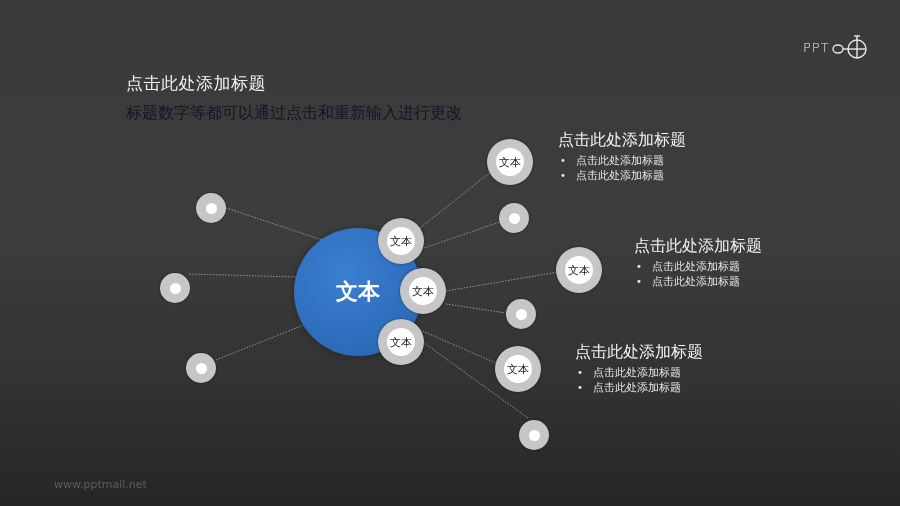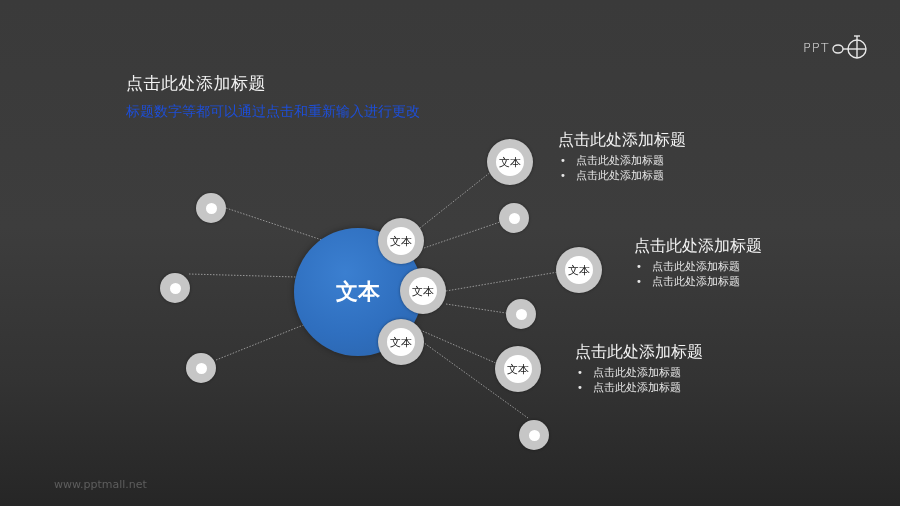--- a/index.html
+++ b/index.html
@@ -8,21 +8,21 @@
       background: linear-gradient(180deg, #3a3a3a 0%, #3d3d3d 45%, #333333 75%, #262626 100%);
       font-family: "DejaVu Sans", "Liberation Sans", sans-serif;
       color: #ffffff;
     }
     .abs { position: absolute; }
     svg.lines { position: absolute; left: 0; top: 0; width: 900px; height: 506px; }
     .title {
       left: 126px; top: 72px; font-size: 17px; color: #f2f2f2; letter-spacing: 0.5px; white-space: nowrap;
     }
     .subtitle {
-      left: 126px; top: 103px; font-size: 14px; color: #1d4ed8; white-space: nowrap; text-align: right;
+      left: 126px; top: 103px; font-size: 16px; color: #0f172a; white-space: nowrap; text-align: right;
     }
     .logo { left: 796px; top: 32px; width: 74px; height: 30px; }
     .logo-text {
       position: absolute; left: 0; top: 8px; font-size: 13px; color: #e8e8e8; letter-spacing: 1px;
       font-family: "DejaVu Sans", sans-serif; font-weight: 300; margin-left: 7px;
     }
     .footer {
       left: 54px; top: 478px; font-size: 11px; color: #5e5e5e; white-space: nowrap;
     }
     .hub {

